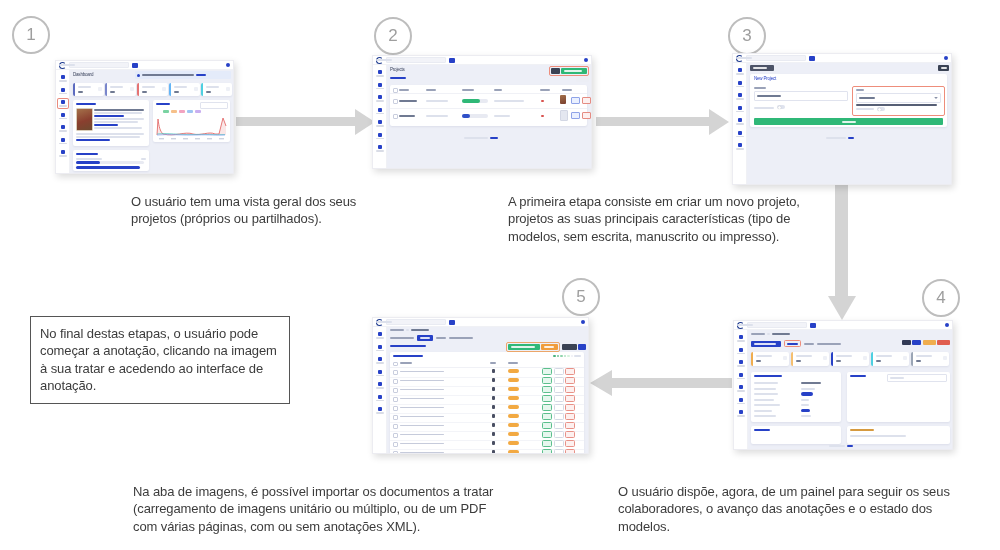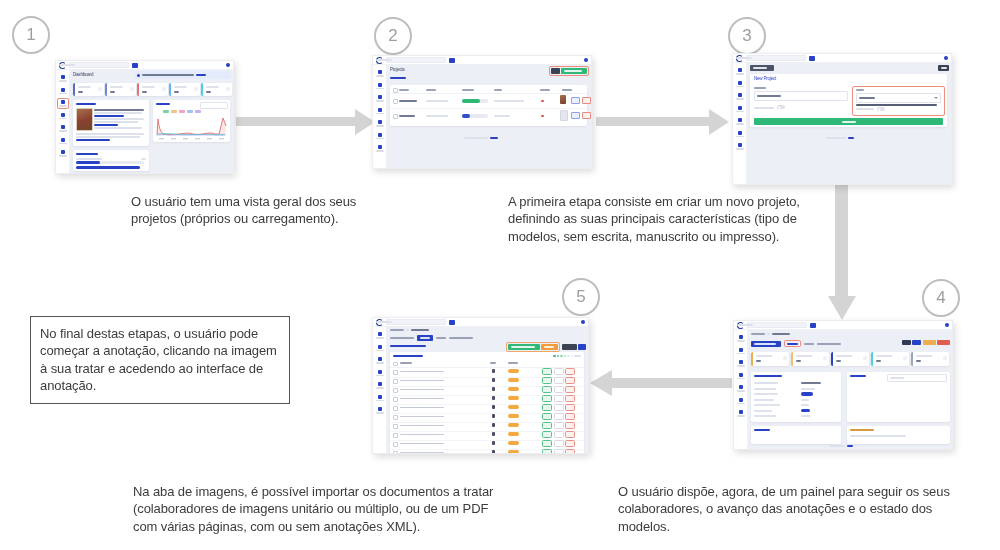--- a/index.html
+++ b/index.html
@@ -707,18 +707,18 @@
           <span class="fx" style="left:152px;top:97px;gap:1.5px;">
             <i style="width:8px;height:5px;border-radius:1.5px;background:#e6f7ee;border:1px solid #5bbf8c;"></i>
             <i style="width:8px;height:5px;border-radius:1.5px;background:#fff;border:1px solid #d4d9e4;"></i>
             <i style="width:8px;height:5px;border-radius:1.5px;background:#fdf0ef;border:1px solid #e89187;"></i>
           </span>
         </div>
     </div>
   </div>
 </div>
 
-<div class="caption" style="left:131px;top:193px;width:242px;">O usuário tem uma vista geral dos seus projetos (próprios ou carregamento).</div>
-<div class="caption" style="left:508px;top:193px;width:318px;">A primeira etapa consiste em criar um novo projeto, definindo as suas principais características (tipo de modelos, sem escrita, manuscrito ou impresso).</div>
+<div class="caption" style="left:131px;top:193px;width:242px;">O usuário tem uma vista geral dos seus projetos (próprios ou partilhados).</div>
+<div class="caption" style="left:508px;top:193px;width:318px;">A primeira etapa consiste em criar um novo projeto, projetos as suas principais características (tipo de modelos, sem escrita, manuscrito ou impresso).</div>
 <div class="caption" style="left:618px;top:483px;width:356px;">O usuário dispõe, agora, de um painel para seguir os seus colaboradores, o avanço das anotações e o estado dos modelos.</div>
-<div class="caption" style="left:133px;top:483px;width:370px;">Na aba de imagens, é possível importar os documentos a tratar (colaboradores de imagens unitário ou múltiplo, ou de um PDF com várias páginas, com ou sem anotações XML).</div>
+<div class="caption" style="left:133px;top:483px;width:370px;">Na aba de imagens, é possível importar os documentos a tratar (carregamento de imagens unitário ou múltiplo, ou de um PDF com várias páginas, com ou sem anotações XML).</div>
 
 <div class="note" style="left:30px;top:316px;width:240px;">No final destas etapas, o usuário pode começar a anotação, clicando na imagem à sua tratar e acedendo ao interface de anotação.</div>
 
 </body></html>

